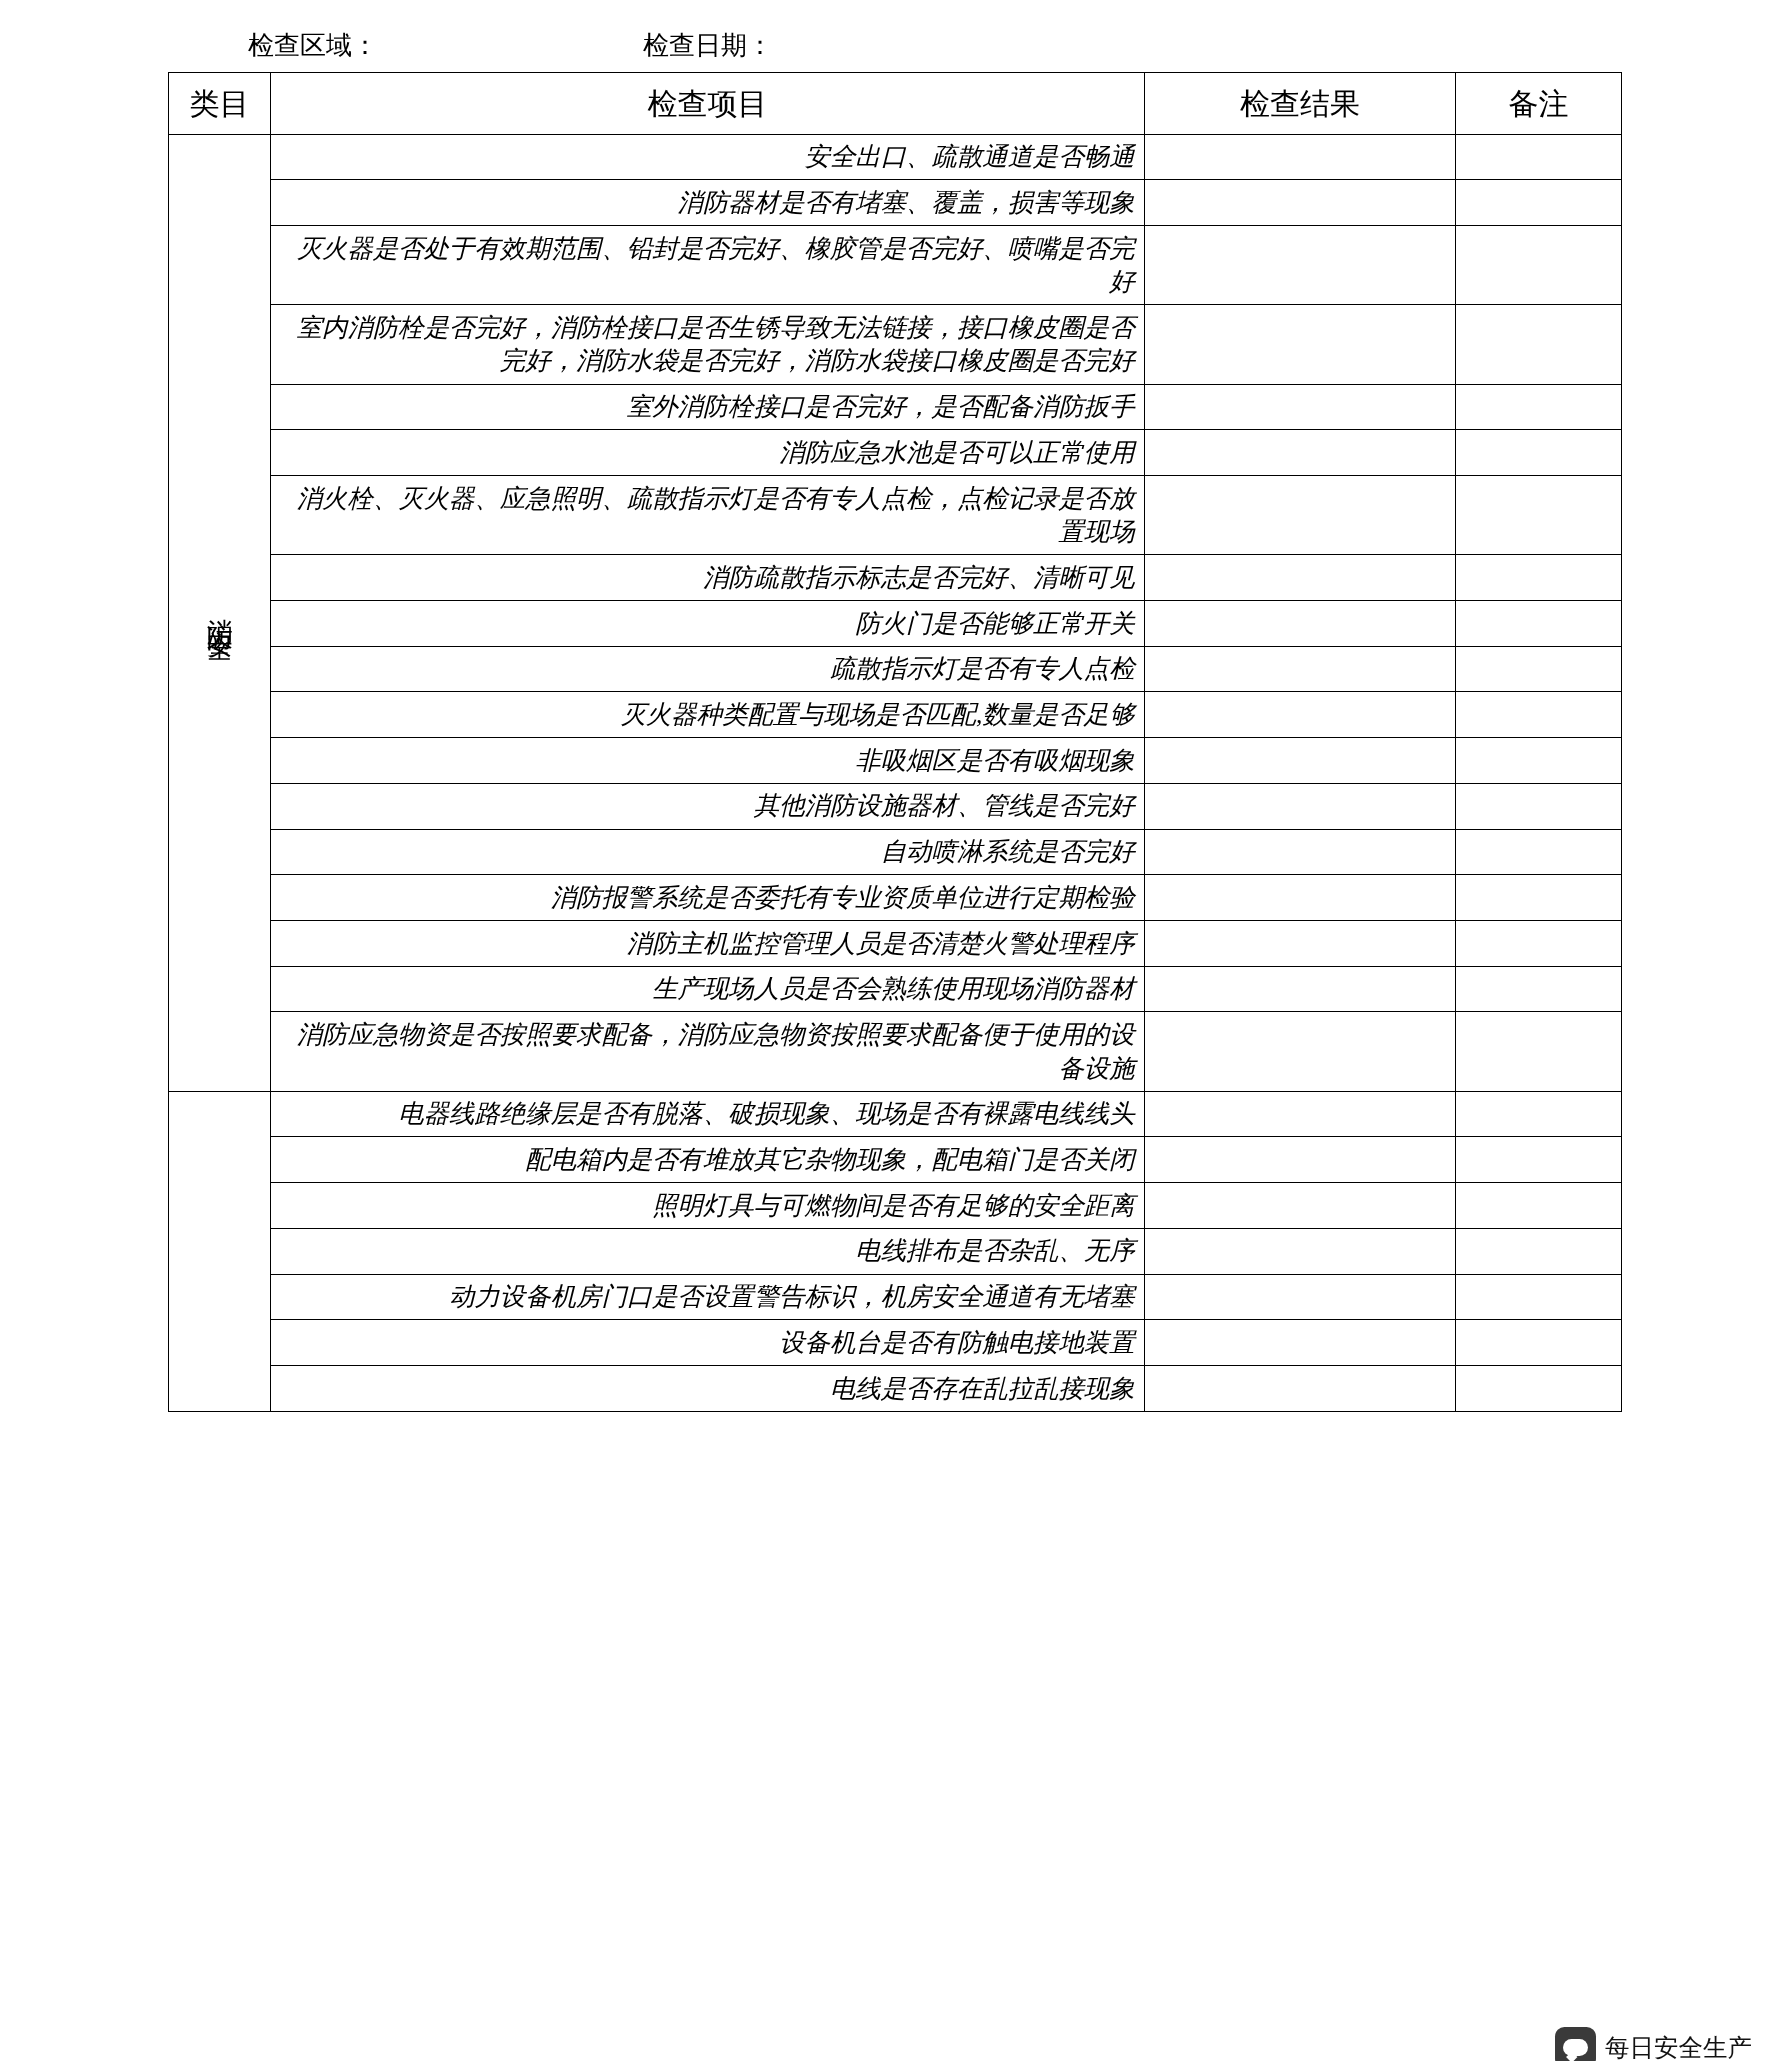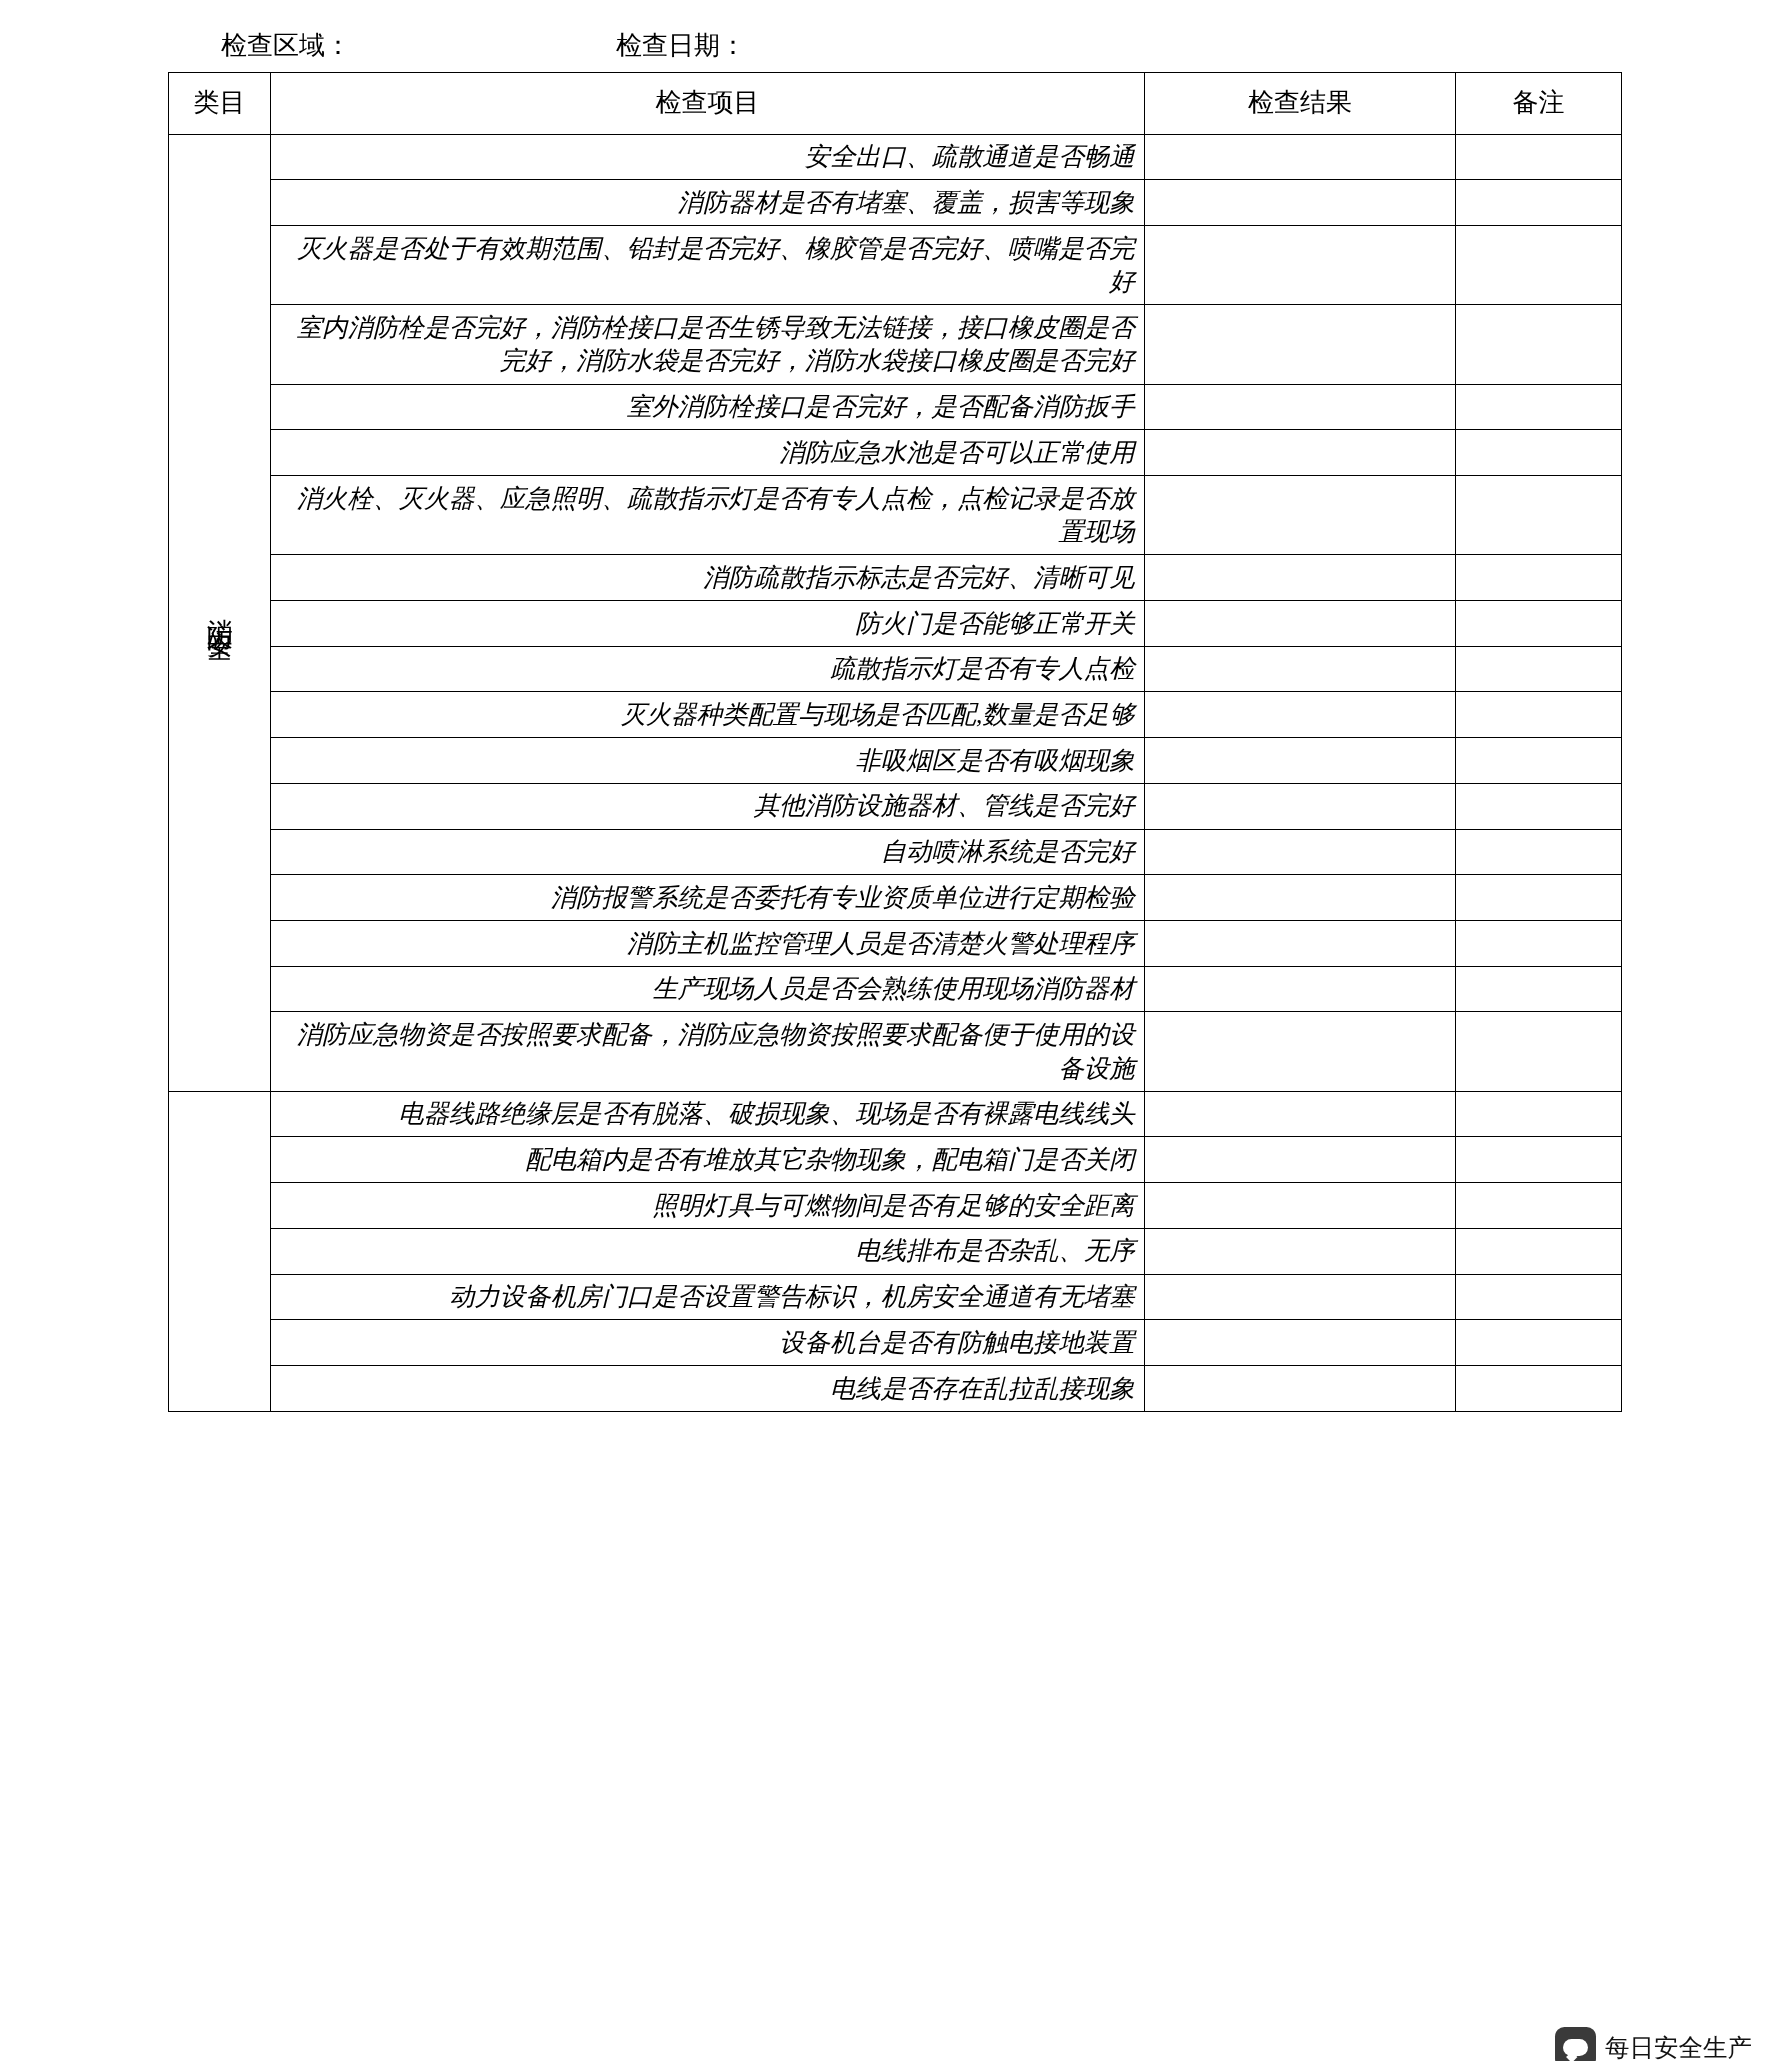--- a/index.html
+++ b/index.html
@@ -32,21 +32,21 @@
     display: flex;
     align-items: flex-end;
     margin-top: 28px;
     padding-left: 221px;
     padding-right: 113px;
     font-size: 26px;
   }
   .meta-field {
     white-space: nowrap;
   }
-  .meta-field.area { width: 395px; }
+  .meta-field.area { width: 395px; margin-left: 27px; }
   .meta-field.person { width: 537px; }
   .meta-field.date { width: 377px; }
 
   table.ehs {
     border-collapse: collapse;
     table-layout: fixed;
     margin-left: 168px;
     margin-top: 9.4px;
     width: 1452px;
     font-size: 25.4px;
@@ -58,21 +58,21 @@
     font-weight: normal;
     line-height: 1.32;
   }
   col.c-cat { width: 102px; }
   col.c-item { width: 874px; }
   col.c-result { width: 311px; }
   col.c-remark { width: 166px; }
 
   th.head {
     text-align: center;
-    font-size: 26px;
+    font-size: 30px;
     height: 49px;
     padding: 3.8px 5.6px;
   }
   td.cat {
     text-align: center;
     vertical-align: middle;
     font-size: 26px;
     letter-spacing: 1.9px;
     padding: 3.8px 1.9px;
   }

